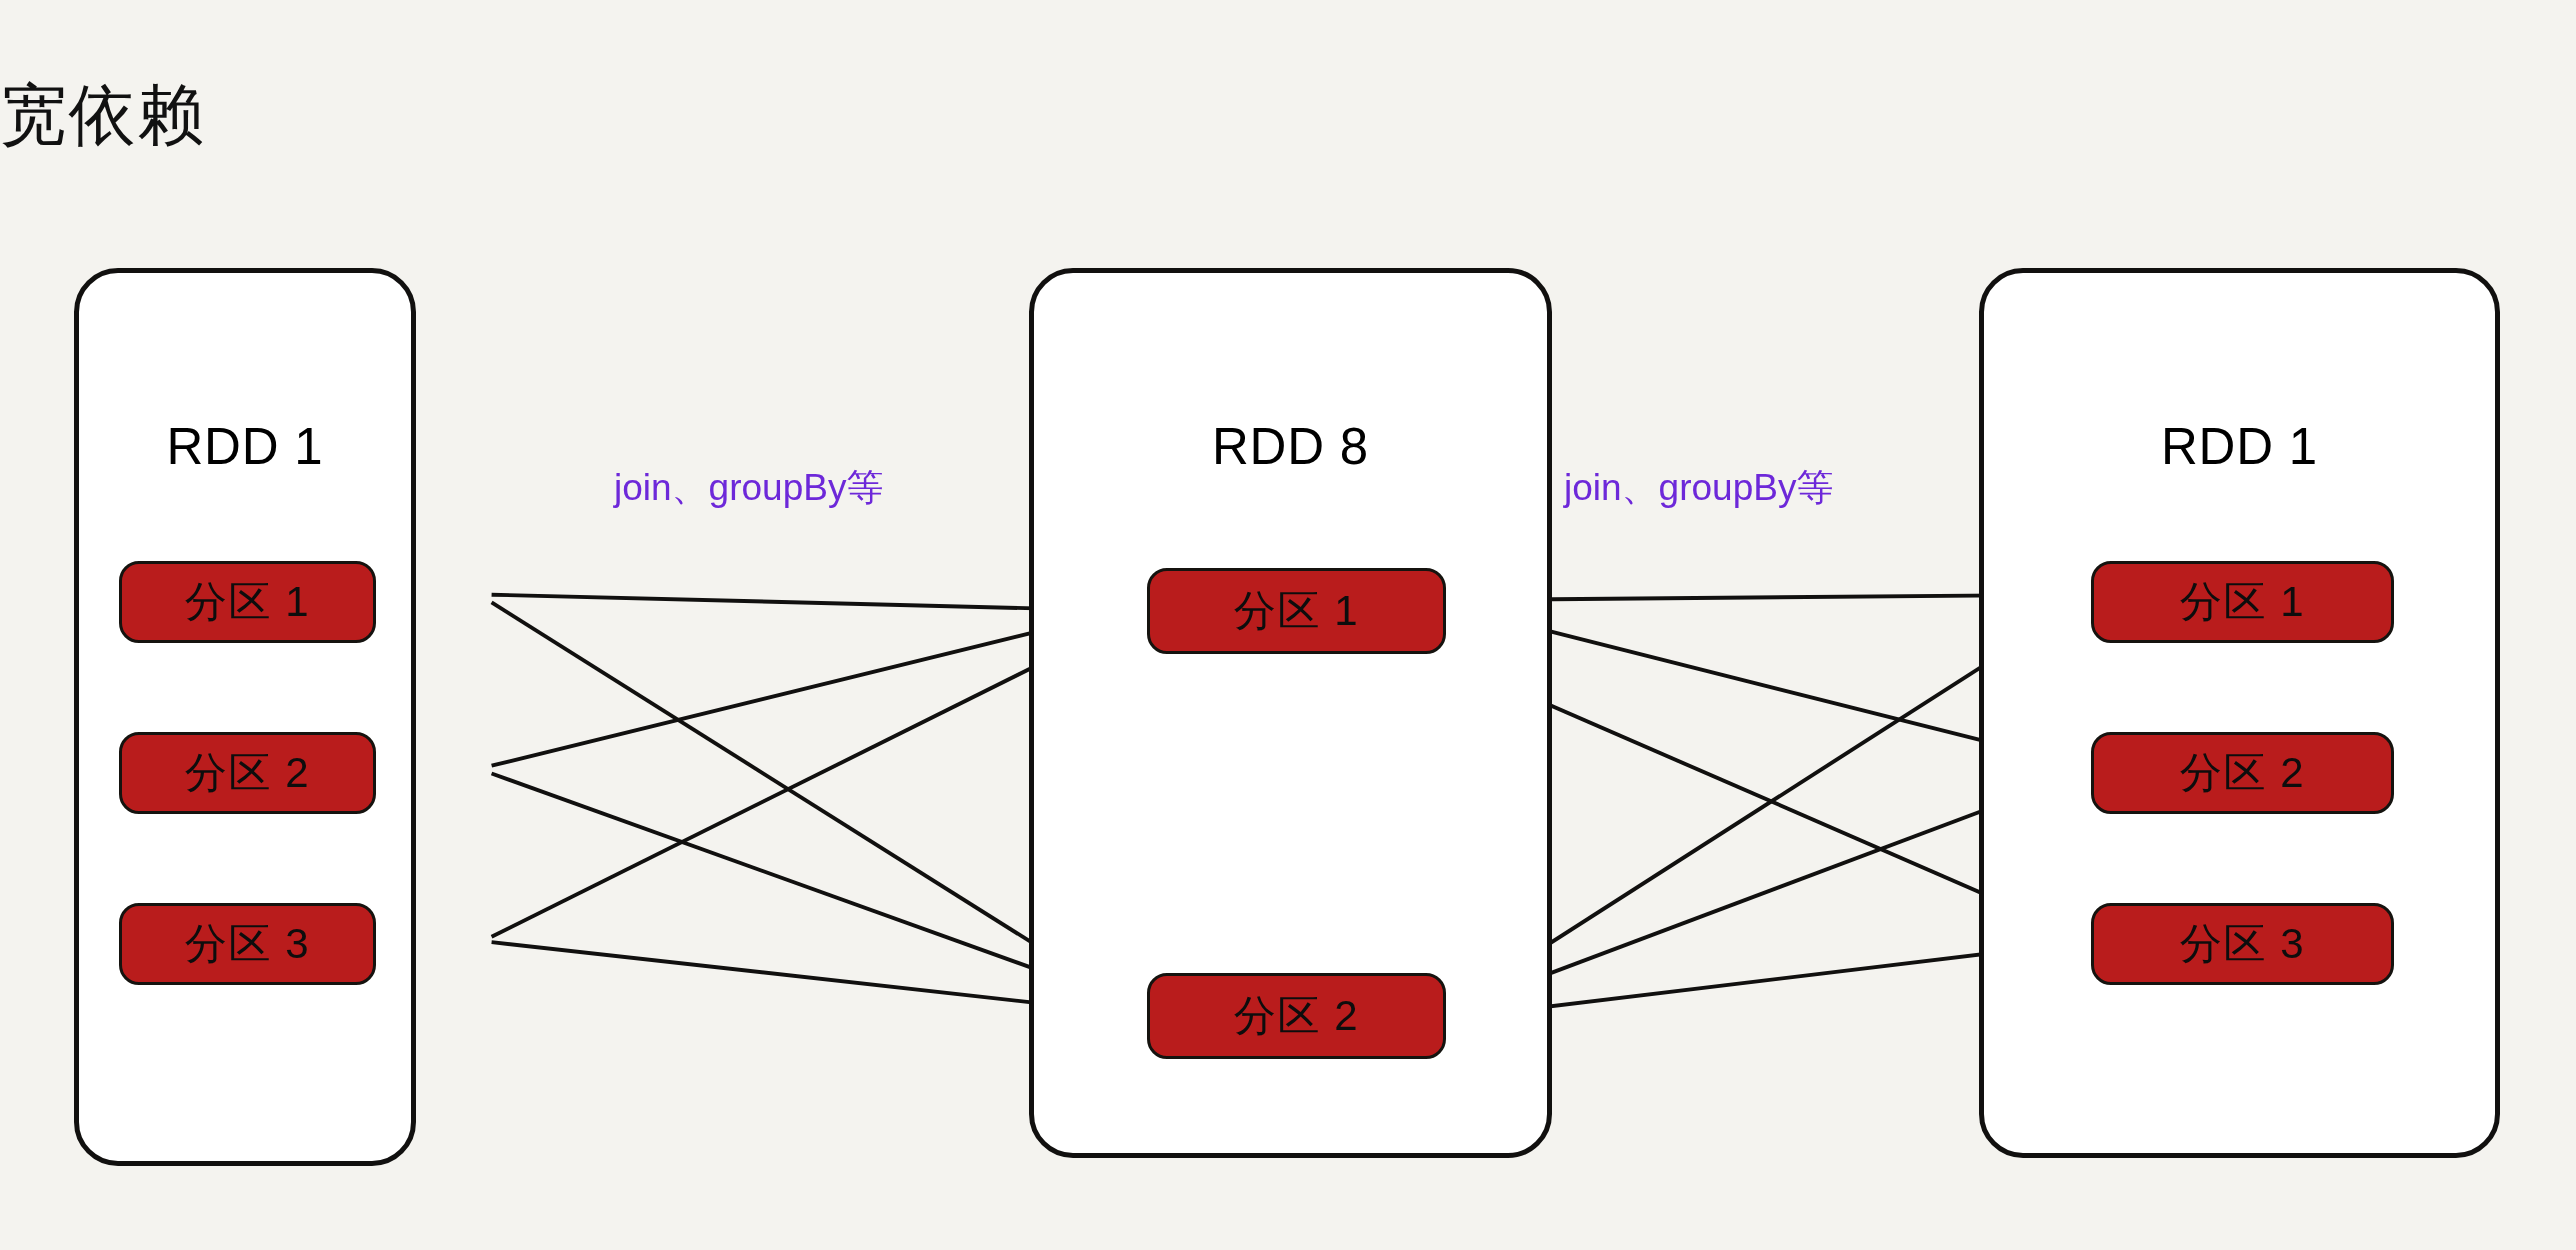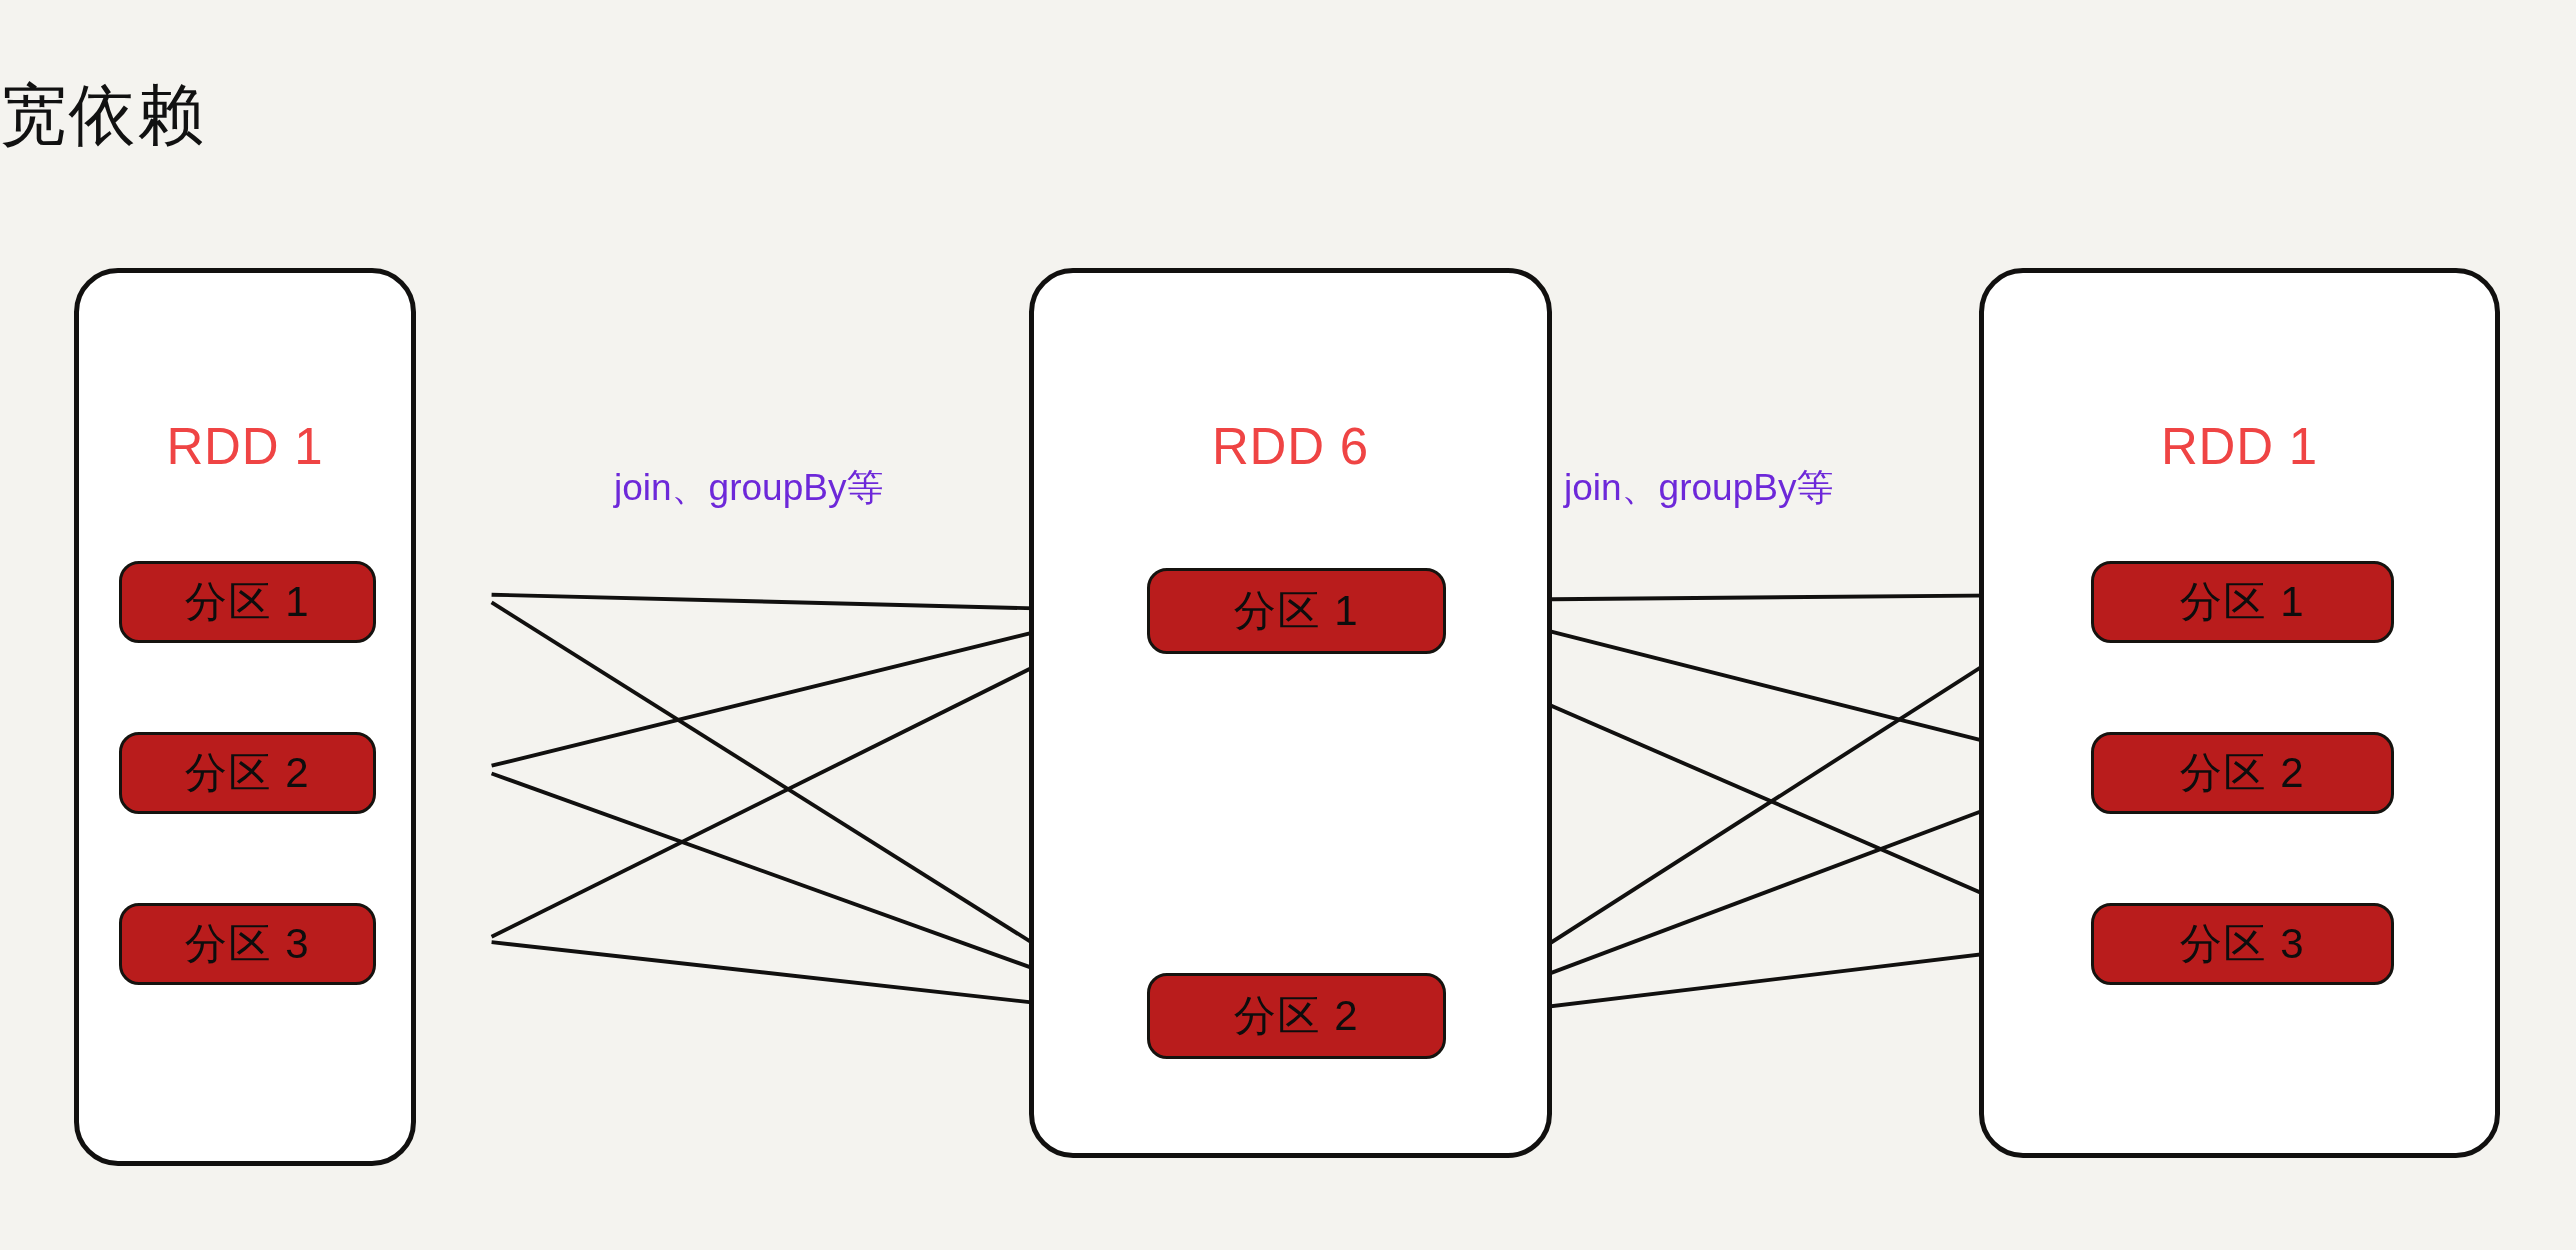--- a/index.html
+++ b/index.html
@@ -42,21 +42,21 @@
     border: 5.4px solid #11100f;
     border-radius: 44px;
     box-sizing: border-box;
   }
   .rdd-title {
     position: absolute;
     left: 0;
     width: 100%;
     text-align: center;
     font-size: 51px;
-    color: #ef4444;
+    color: #000000;
     letter-spacing: 0.8px;
   }
   .partition {
     position: absolute;
     background: #b91c1c;
     border: 3.1px solid #15130f;
     border-radius: 20px;
     box-sizing: border-box;
     display: flex;
     align-items: center;
@@ -105,21 +105,21 @@
   </svg>
 
   <div class="rdd-container" style="left:74px; top:268px; width:342px; height:898px;">
     <div class="rdd-title" style="top:144px;">RDD 1</div>
     <div class="partition" style="left:40px; top:288px; width:257px; height:82px;">分区 1</div>
     <div class="partition" style="left:40px; top:459px; width:257px; height:82px;">分区 2</div>
     <div class="partition" style="left:40px; top:630px; width:257px; height:82px;">分区 3</div>
   </div>
 
   <div class="rdd-container" style="left:1029px; top:268px; width:523px; height:890px;">
-    <div class="rdd-title" style="top:144px;">RDD 6</div>
+    <div class="rdd-title" style="top:144px;">RDD 8</div>
     <div class="partition" style="left:113px; top:295px; width:299px; height:86px;">分区 1</div>
     <div class="partition" style="left:113px; top:700px; width:299px; height:86px;">分区 2</div>
   </div>
 
   <div class="rdd-container" style="left:1979px; top:268px; width:521px; height:890px;">
     <div class="rdd-title" style="top:144px;">RDD 1</div>
     <div class="partition" style="left:107px; top:288px; width:303px; height:82px;">分区 1</div>
     <div class="partition" style="left:107px; top:459px; width:303px; height:82px;">分区 2</div>
     <div class="partition" style="left:107px; top:630px; width:303px; height:82px;">分区 3</div>
   </div>

